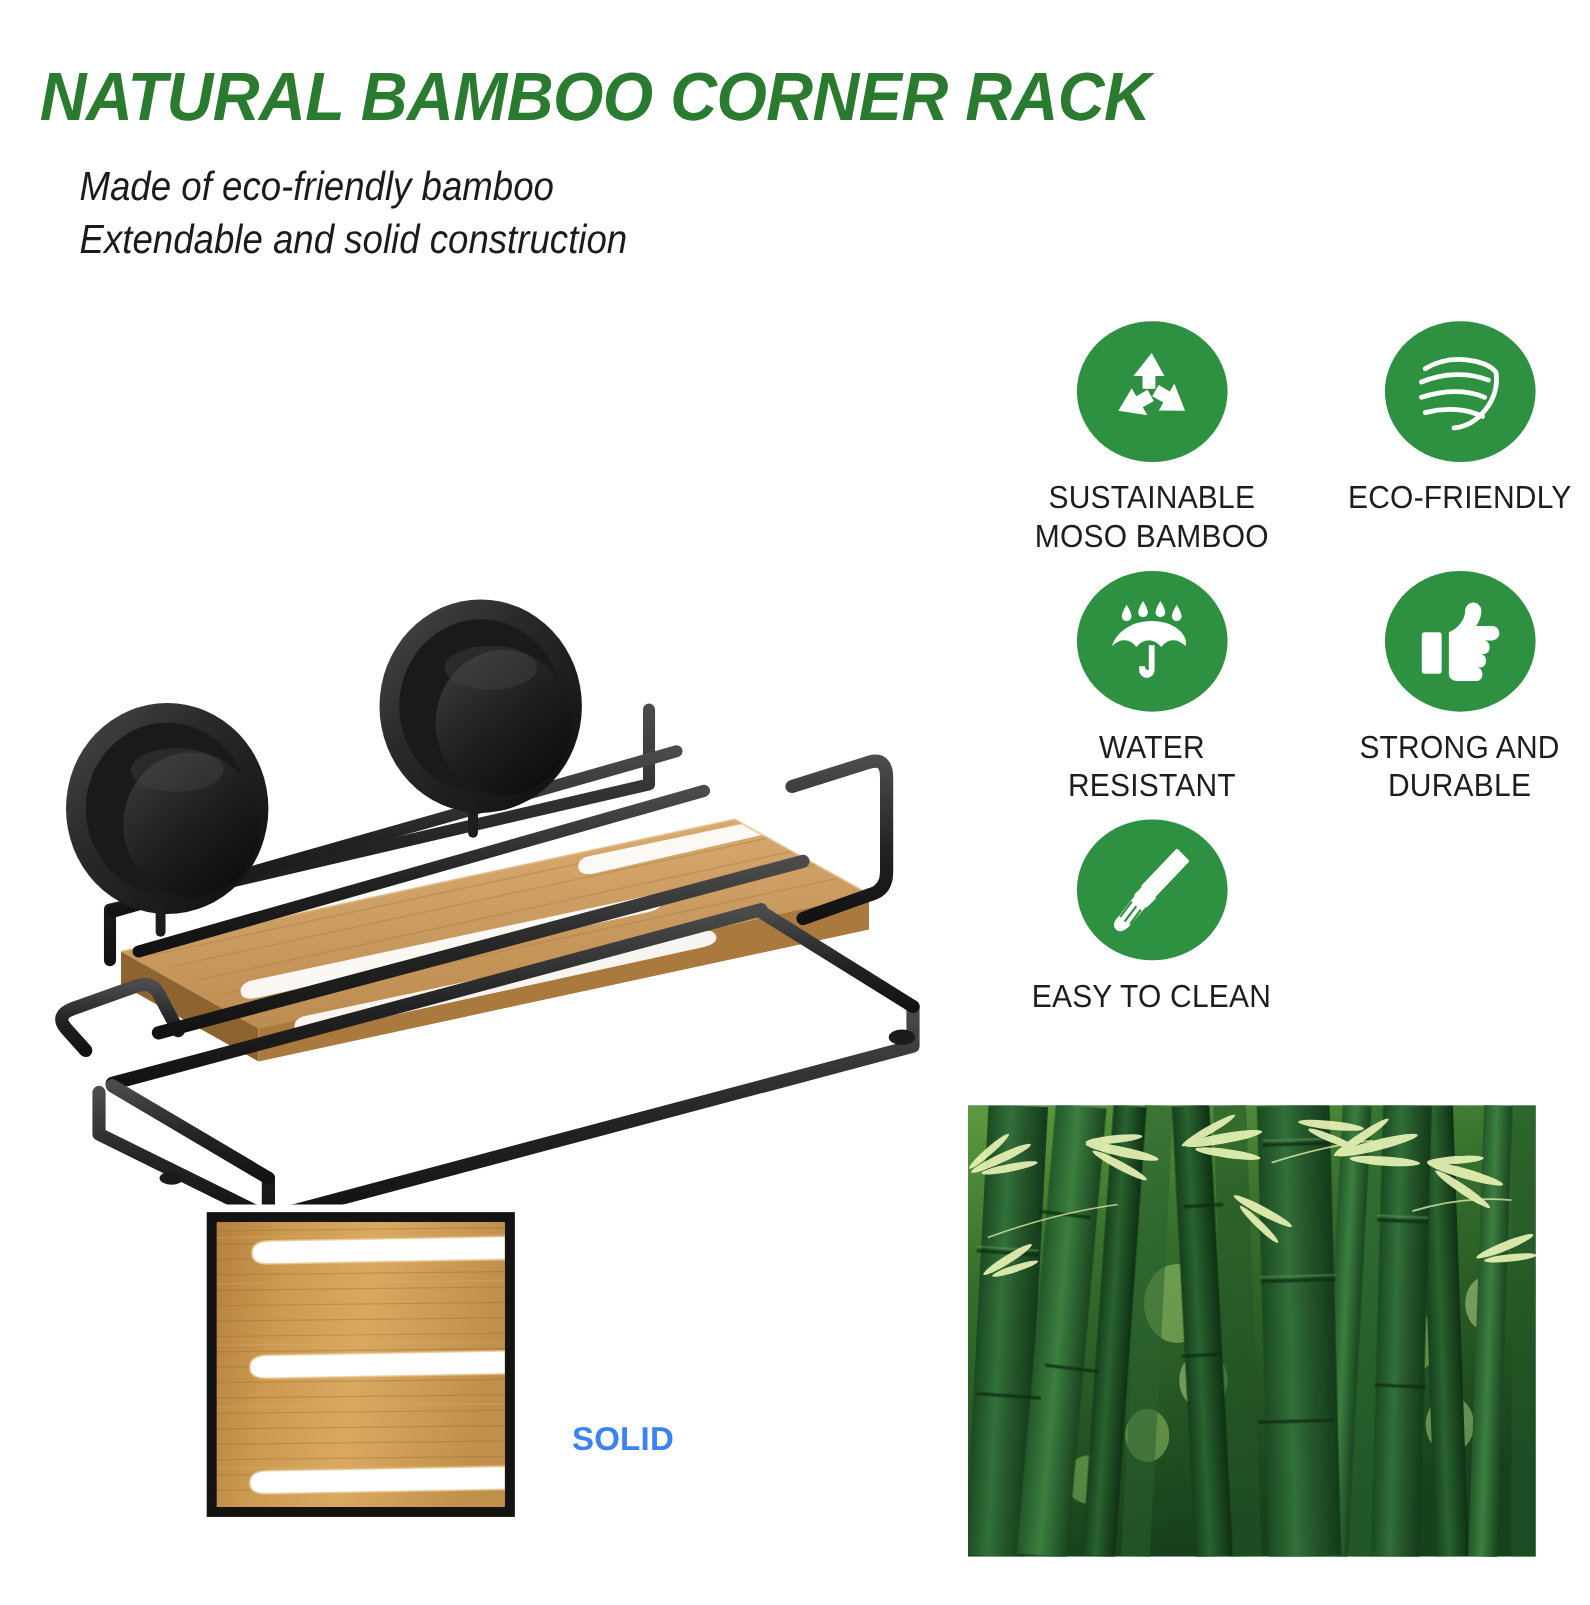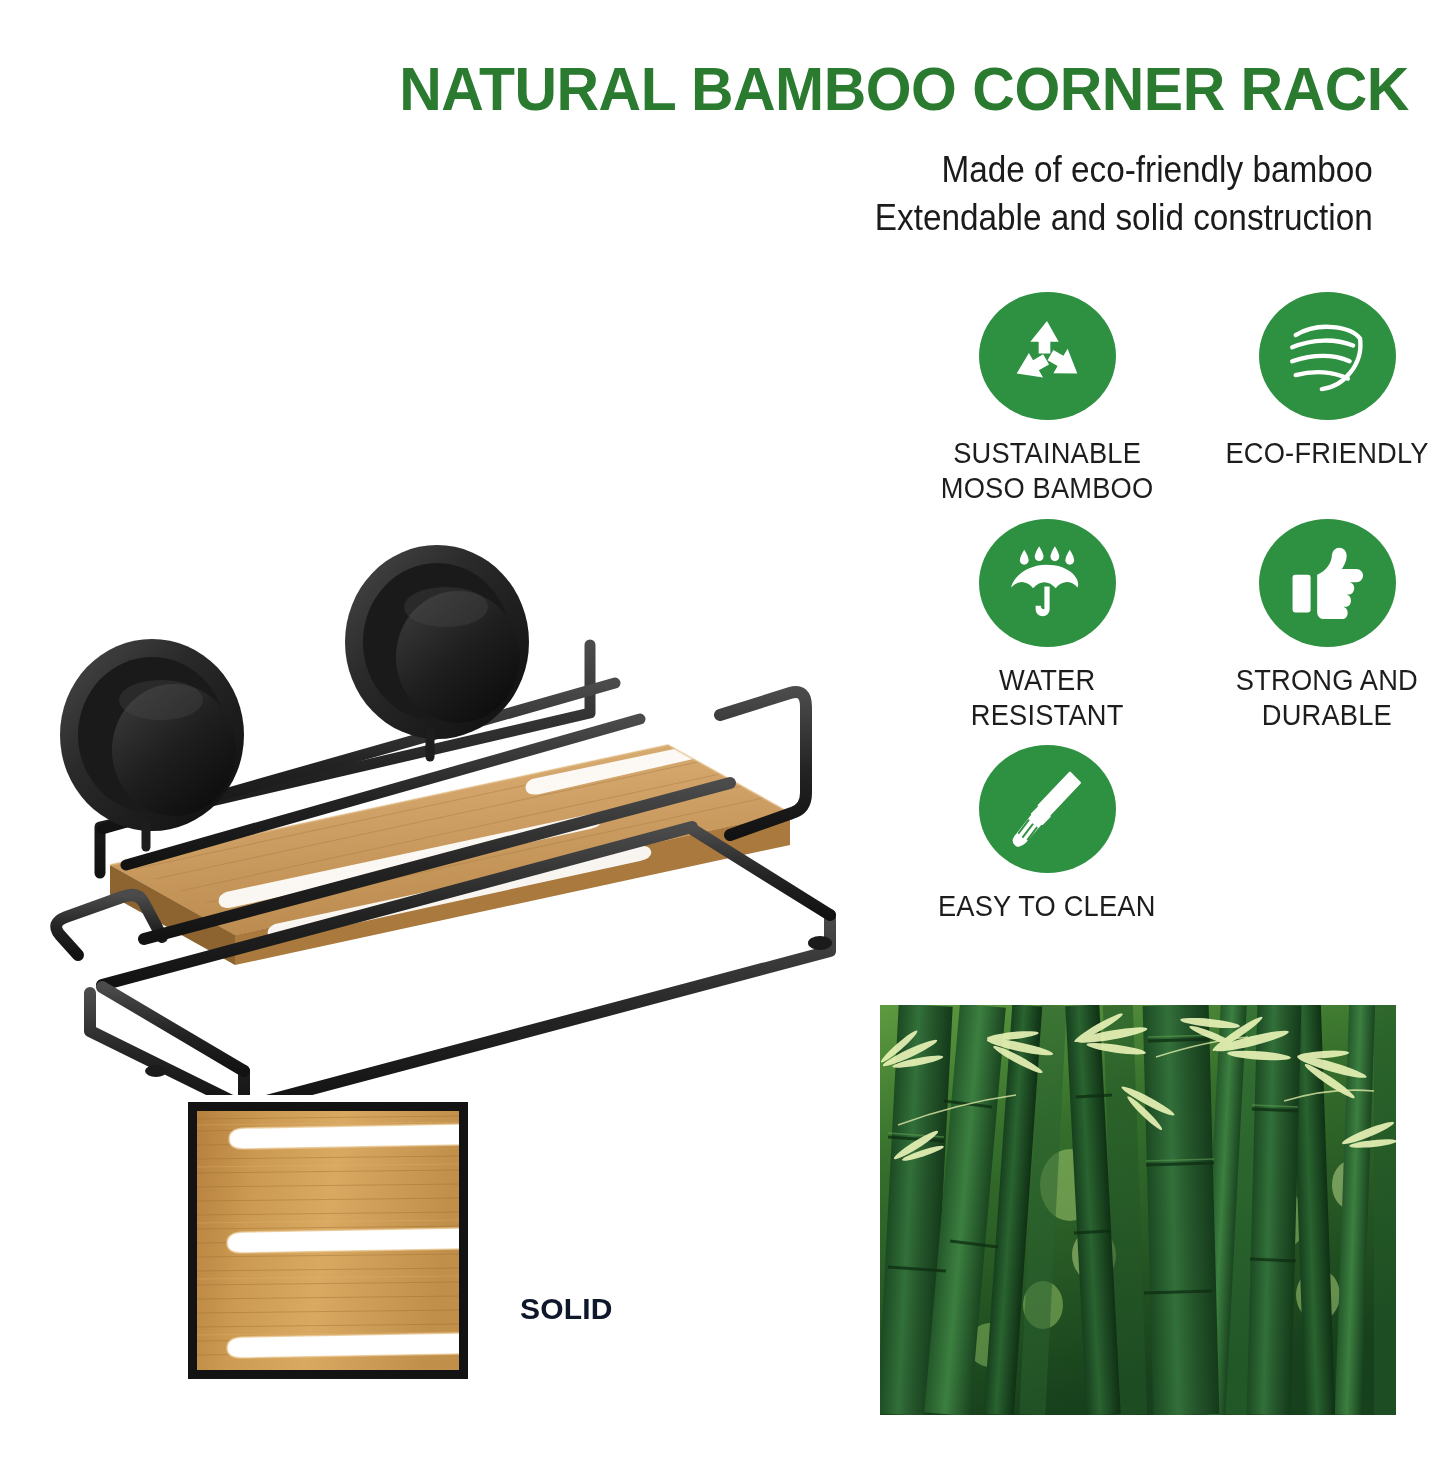--- a/index.html
+++ b/index.html
@@ -15,21 +15,22 @@
     font-family: "Liberation Sans", sans-serif;
     -webkit-font-smoothing: antialiased;
   }
 
   
   .header {
     position: absolute;
     left: 0;
     top: 0;
     width: 1445px;
-    text-align: right;
+    text-align: left;
+    font-style: italic;
   }
   .title {
     margin: 0;
     padding-top: 58px;
     font-family: "Liberation Sans Narrow", "Liberation Sans", sans-serif;
     font-size: 62px;
     font-weight: bold;
     letter-spacing: -0.5px;
     color: #2a7a2f;
     line-height: 1.0;
@@ -111,21 +112,21 @@
   }
   .closeup-svg { display: block; width: 262px; height: 259px; }
 
   .solid-caption {
     position: absolute;
     left: 520px;
     top: 1288px;
     width: 300px;
     font-size: 30px;
     font-weight: bold;
-    color: #0f172a;
+    color: #3b82f6;
     line-height: 1.42;
     letter-spacing: 0.2px;
   }
   .solid-caption .line { display: block; }
 
   
   .forest {
     position: absolute;
     left: 880px;
     top: 1005px;

